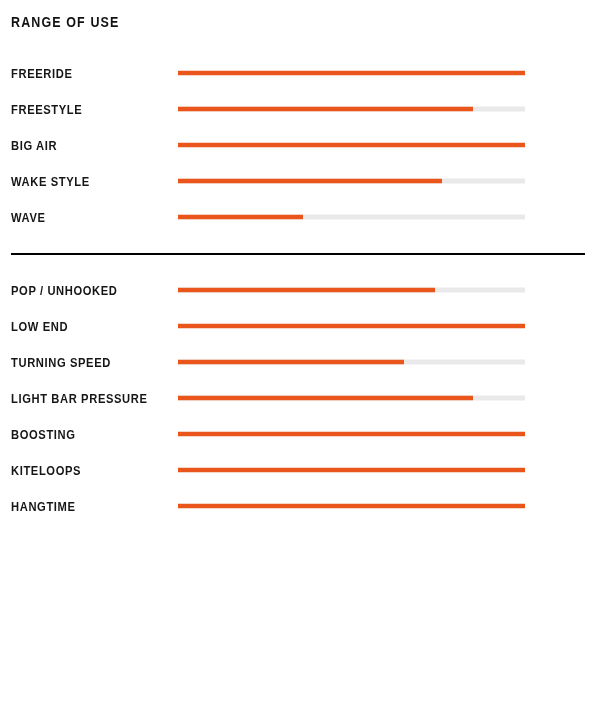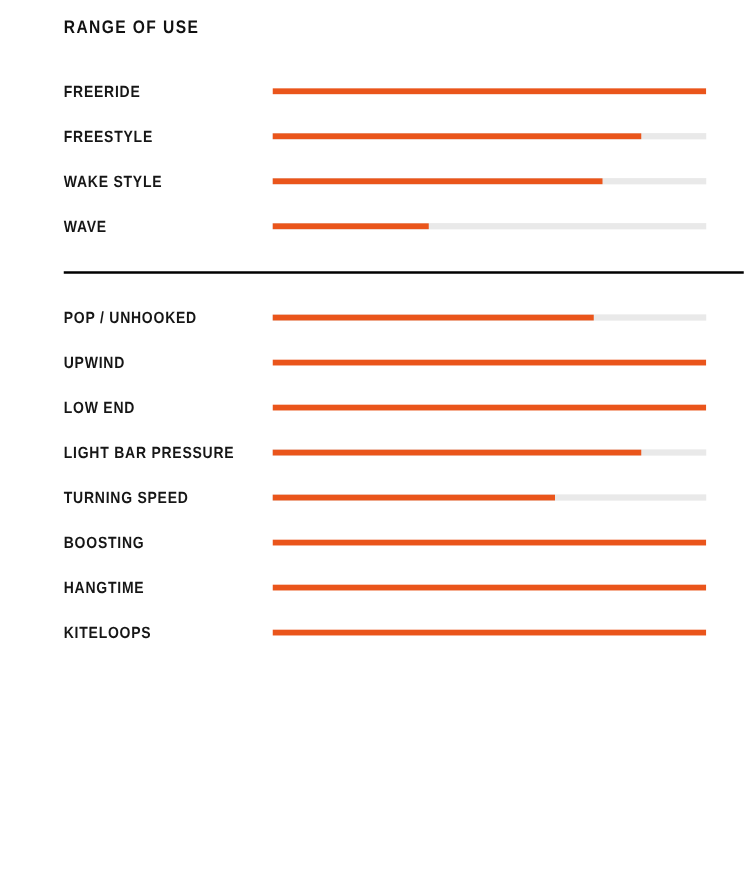--- a/index.html
+++ b/index.html
@@ -15,21 +15,20 @@
     font-family: "Liberation Sans", "DejaVu Sans", sans-serif;
     color: #1b1b1b;
     overflow: hidden;
   }
 
   .sheet {
     position: relative;
     width: 484px;
     height: 711px;
     padding: 0;
-    margin-left: 40px;
   }
 
   .page-title {
     position: absolute;
     left: 11px;
     top: 14px;
     font-size: 14.5px;
     font-weight: 700;
     letter-spacing: 0.09em;
     text-transform: uppercase;
@@ -112,20 +111,26 @@
             <div class="spec-fill" style="width: 100%; background: rgb(234, 85, 27);"></div>
           </div>
         </div>
         <div class="spec-row">
           <div class="spec-label">FREESTYLE</div>
           <div class="spec-track" style="background: rgb(233, 233, 233);">
             <div class="spec-fill" style="width: 85%; background: rgb(234, 85, 27);"></div>
           </div>
         </div>
         <div class="spec-row">
+          <div class="spec-label">BIG AIR</div>
+          <div class="spec-track" style="background: rgb(233, 233, 233);">
+            <div class="spec-fill" style="width: 100%; background: rgb(234, 85, 27);"></div>
+          </div>
+        </div>
+        <div class="spec-row">
           <div class="spec-label">WAKE STYLE</div>
           <div class="spec-track" style="background: rgb(233, 233, 233);">
             <div class="spec-fill" style="width: 76%; background: rgb(234, 85, 27);"></div>
           </div>
         </div>
         <div class="spec-row">
           <div class="spec-label">WAVE</div>
           <div class="spec-track" style="background: rgb(233, 233, 233);">
             <div class="spec-fill" style="width: 36%; background: rgb(234, 85, 27);"></div>
           </div>
@@ -133,57 +138,51 @@
       </div>
       <hr class="group-divider">
       <div class="spec-group">
         <div class="spec-row">
           <div class="spec-label">POP / UNHOOKED</div>
           <div class="spec-track" style="background: rgb(233, 233, 233);">
             <div class="spec-fill" style="width: 74%; background: rgb(234, 85, 27);"></div>
           </div>
         </div>
         <div class="spec-row">
-          <div class="spec-label">UPWIND</div>
+          <div class="spec-label">LOW END</div>
           <div class="spec-track" style="background: rgb(233, 233, 233);">
             <div class="spec-fill" style="width: 100%; background: rgb(234, 85, 27);"></div>
           </div>
         </div>
         <div class="spec-row">
-          <div class="spec-label">LOW END</div>
+          <div class="spec-label">TURNING SPEED</div>
           <div class="spec-track" style="background: rgb(233, 233, 233);">
-            <div class="spec-fill" style="width: 100%; background: rgb(234, 85, 27);"></div>
+            <div class="spec-fill" style="width: 65%; background: rgb(234, 85, 27);"></div>
           </div>
         </div>
         <div class="spec-row">
           <div class="spec-label">LIGHT BAR PRESSURE</div>
           <div class="spec-track" style="background: rgb(233, 233, 233);">
             <div class="spec-fill" style="width: 85%; background: rgb(234, 85, 27);"></div>
           </div>
         </div>
         <div class="spec-row">
-          <div class="spec-label">TURNING SPEED</div>
+          <div class="spec-label">BOOSTING</div>
           <div class="spec-track" style="background: rgb(233, 233, 233);">
-            <div class="spec-fill" style="width: 65%; background: rgb(234, 85, 27);"></div>
+            <div class="spec-fill" style="width: 100%; background: rgb(234, 85, 27);"></div>
           </div>
         </div>
         <div class="spec-row">
-          <div class="spec-label">BOOSTING</div>
+          <div class="spec-label">KITELOOPS</div>
           <div class="spec-track" style="background: rgb(233, 233, 233);">
             <div class="spec-fill" style="width: 100%; background: rgb(234, 85, 27);"></div>
           </div>
         </div>
         <div class="spec-row">
           <div class="spec-label">HANGTIME</div>
           <div class="spec-track" style="background: rgb(233, 233, 233);">
             <div class="spec-fill" style="width: 100%; background: rgb(234, 85, 27);"></div>
           </div>
         </div>
-        <div class="spec-row">
-          <div class="spec-label">KITELOOPS</div>
-          <div class="spec-track" style="background: rgb(233, 233, 233);">
-            <div class="spec-fill" style="width: 100%; background: rgb(234, 85, 27);"></div>
-          </div>
-        </div>
       </div>
     </div>
 
 </div>
 
 </body></html>

